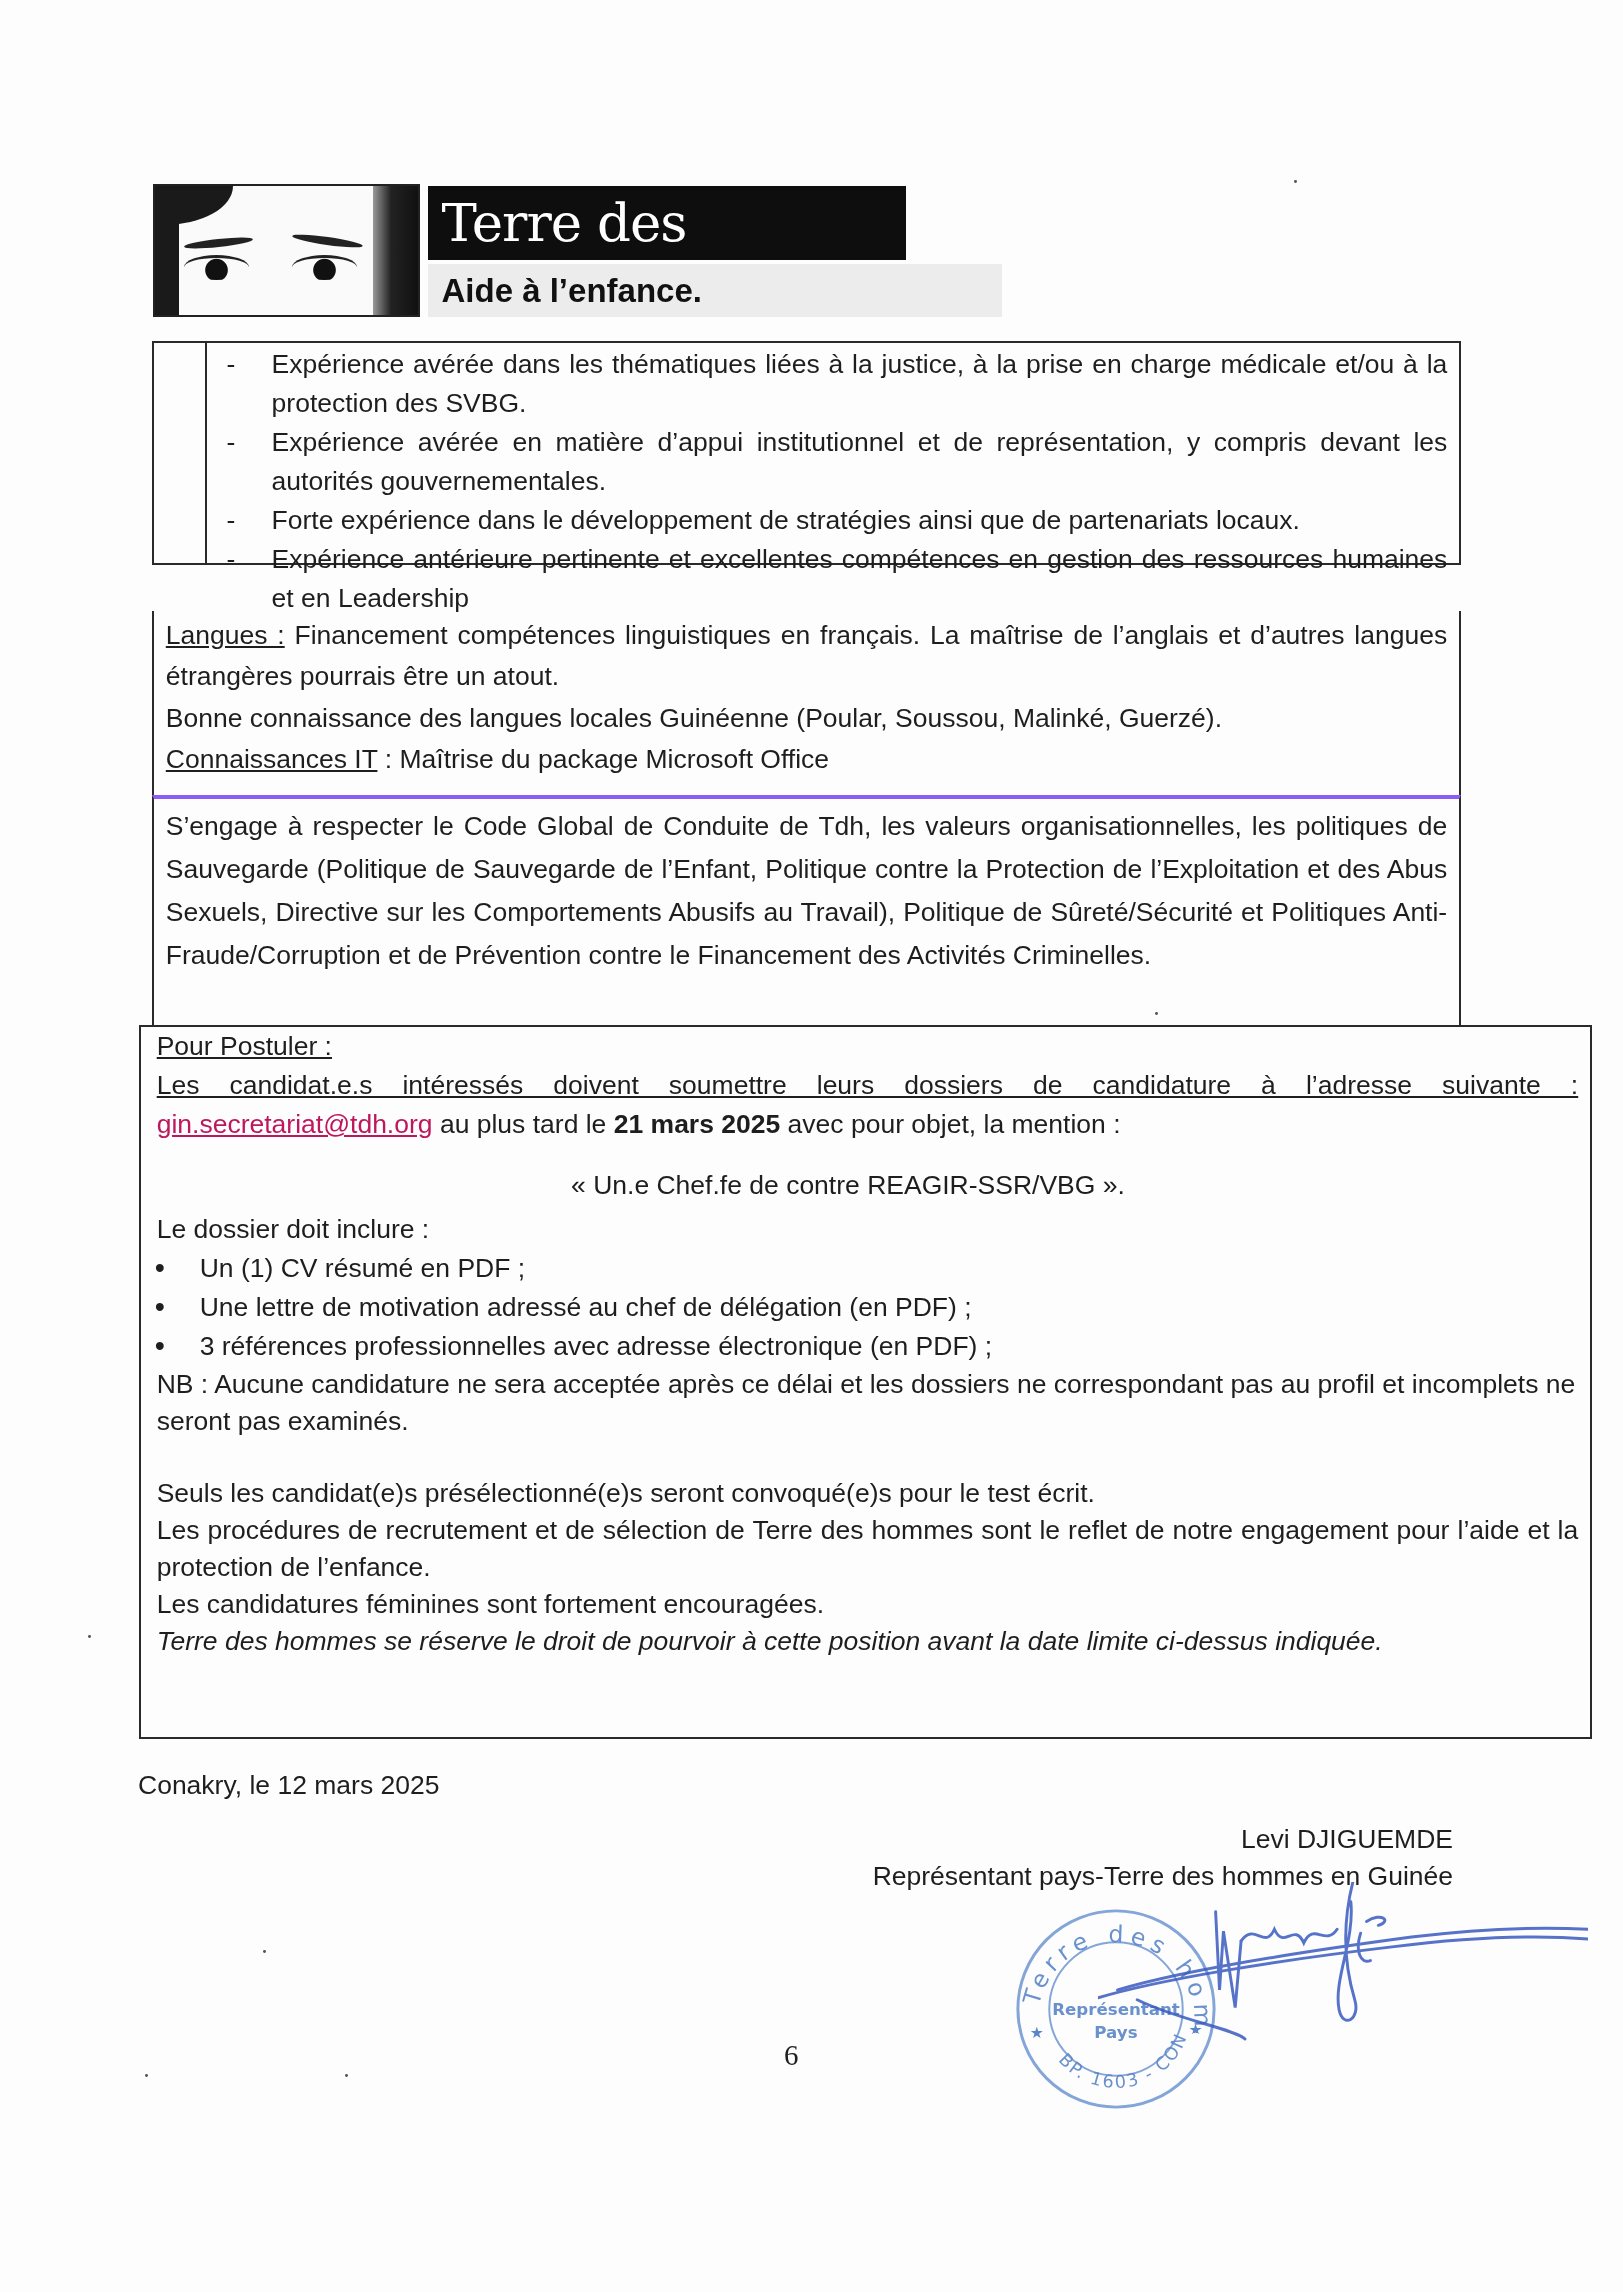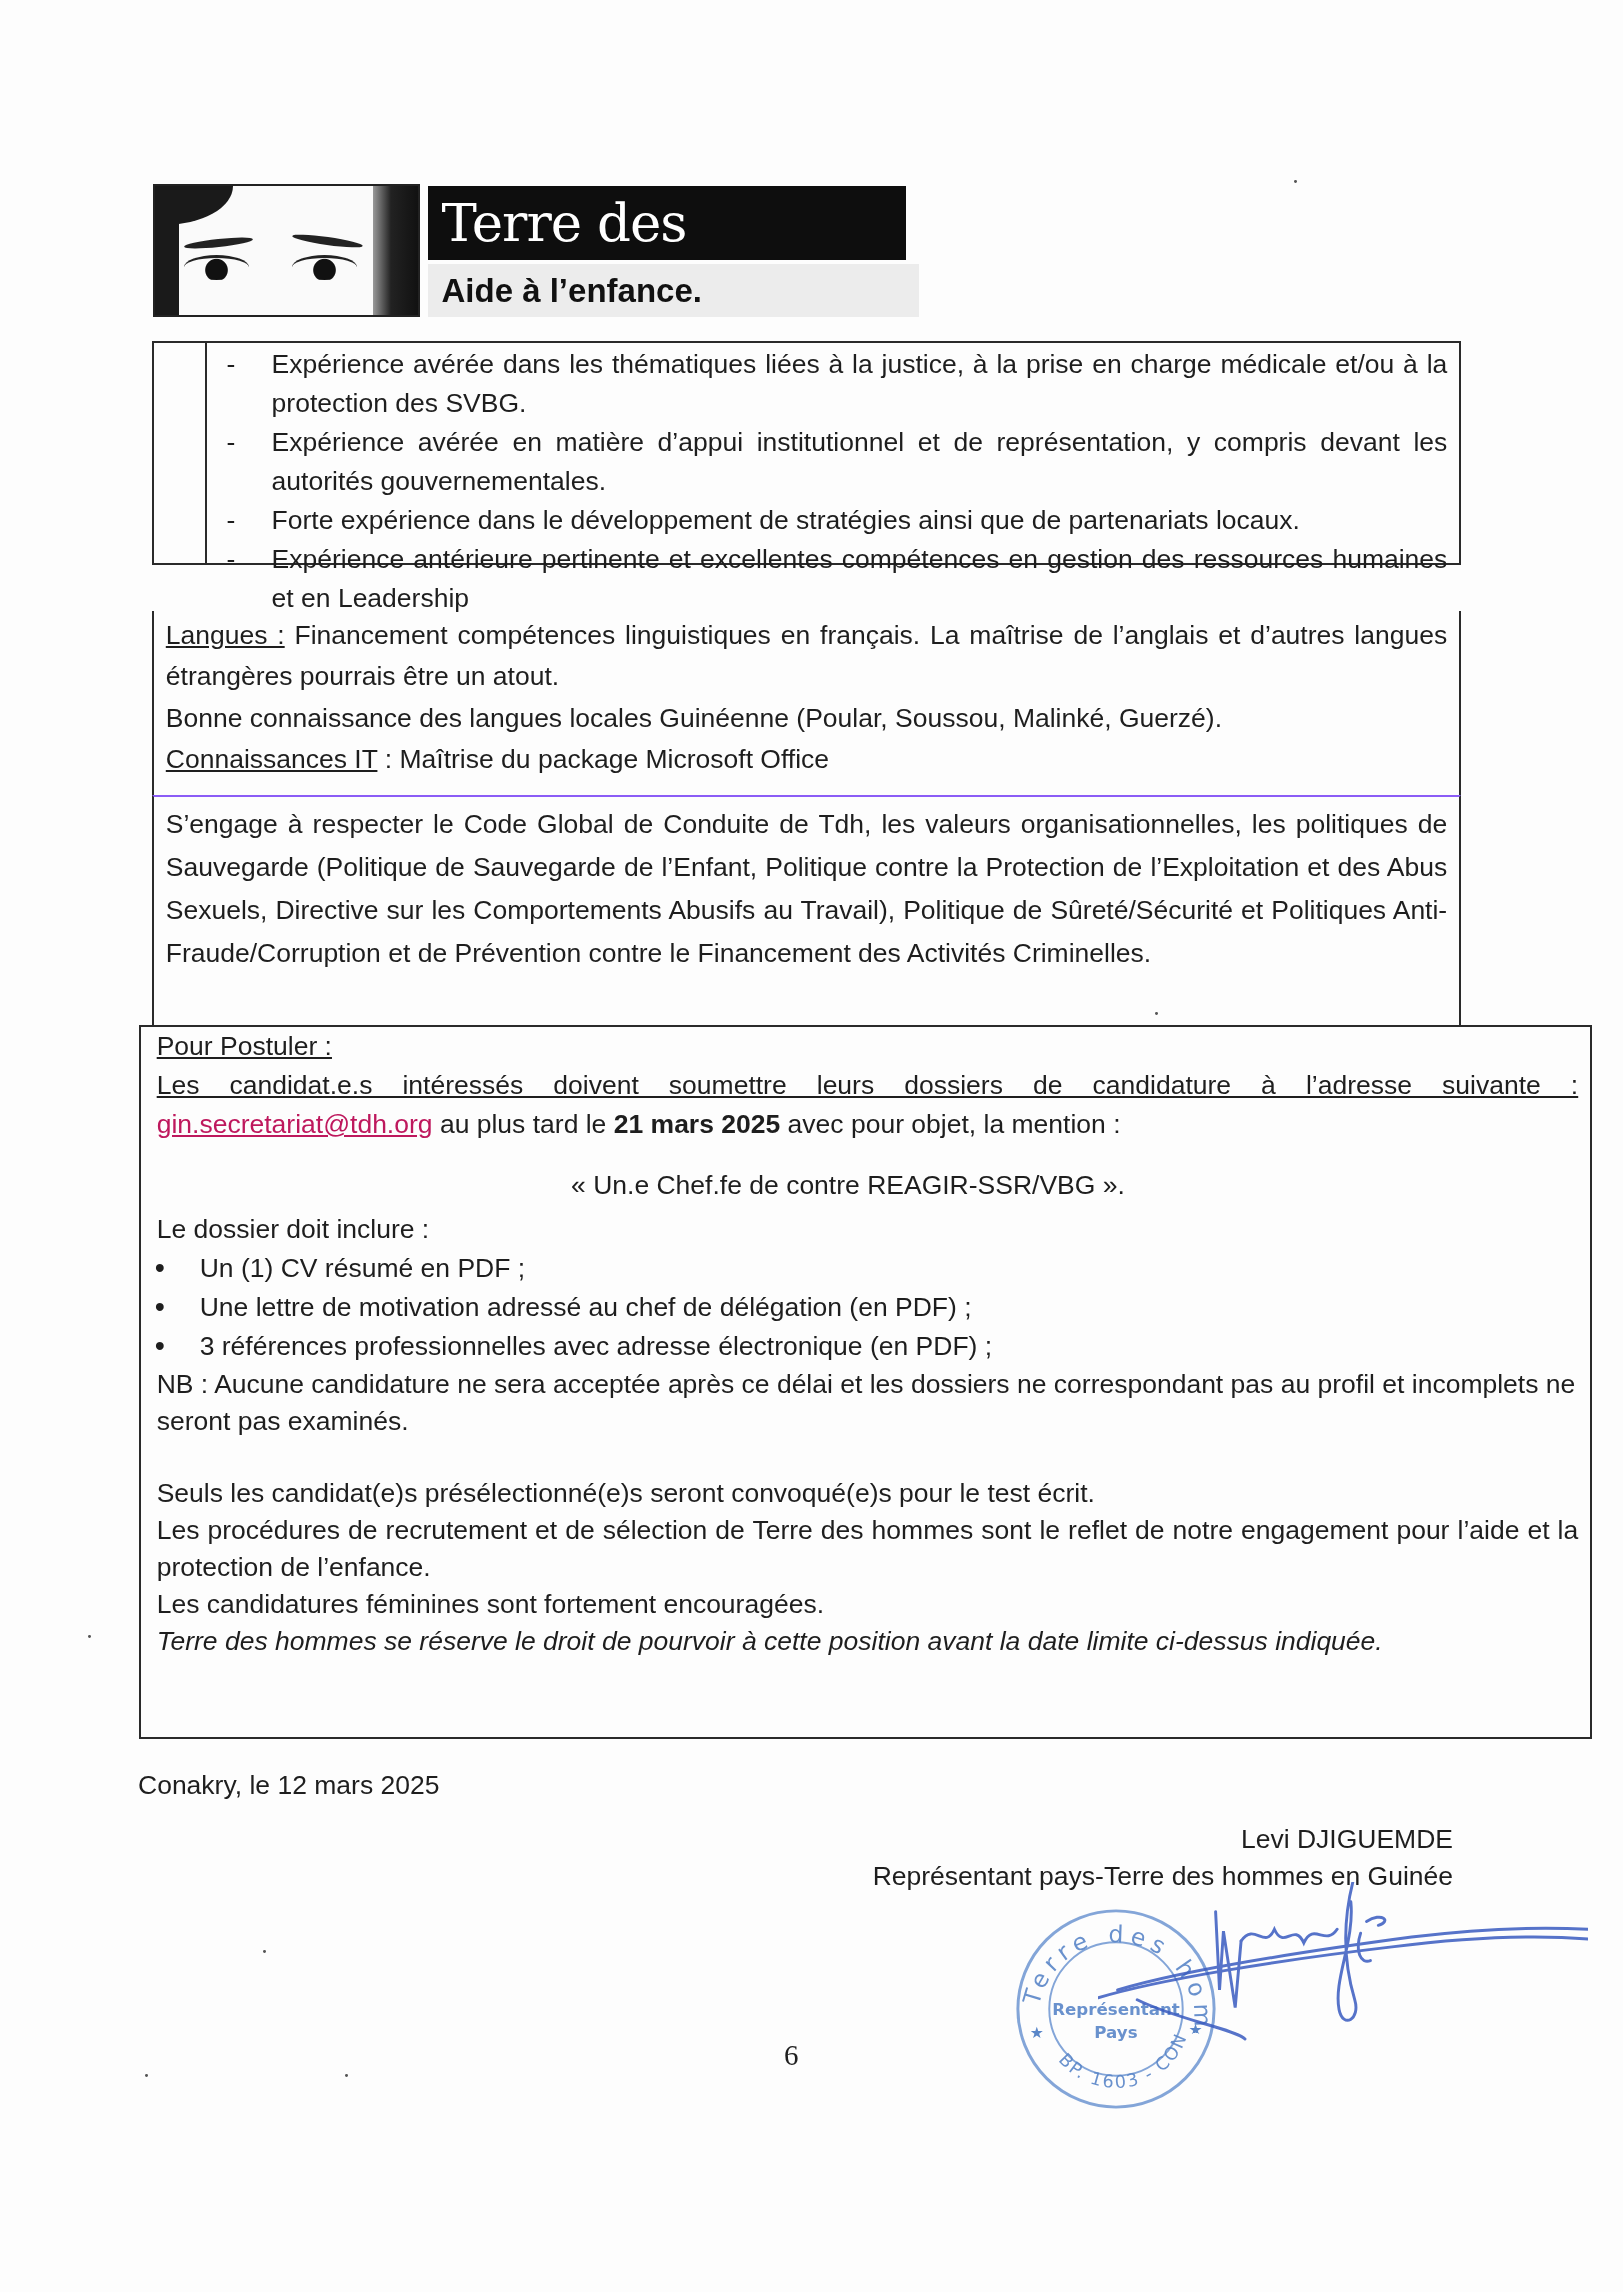--- a/index.html
+++ b/index.html
@@ -32,21 +32,21 @@
     background: radial-gradient(circle at 50% 55%, #111 0 10.8px, transparent 11.8px); }
   .logo-text { flex: 1; position: relative; margin-left: 7.8px; }
   .logo-title {
     position: absolute; left: 0; top: 2px; width: 478px; height: 74px;
     background: #0e0e0e; color: #fff;
     font-family: "DejaVu Serif", "Liberation Serif", serif;
     font-size: 53px; line-height: 74px; padding-left: 13.7px; box-sizing: border-box;
     letter-spacing: -1px;
   }
   .logo-sub {
-    position: absolute; left: 0; top: 80px; width: 491px; height: 53px;
+    position: absolute; left: 0; top: 80px; width: 574px; height: 53px;
     background: #ececec; color: #111;
     font-family: "Liberation Sans", sans-serif; font-weight: bold;
     font-size: 33px; line-height: 53px; padding-left: 13.7px; box-sizing: border-box;
   }
 
   
   .box {
     position: absolute; left: 152px; width: 1309px; box-sizing: border-box;
     border: 2px solid #2a2a2a;
   }
@@ -62,21 +62,21 @@
     border-left: 2px solid #2a2a2a;
   }
   .dash-list { list-style: none; margin: 0; padding: 0; position: absolute; left: 19.6px; top: 3.9px; right: 13.7px; }
   .dash-list li { position: relative; padding-left: 45px; margin-bottom: 0; }
   .dash-list li::before { content: "-"; position: absolute; left: 0; top: 0; }
 
   .box-lang { top: 611px; height: 186px; border-top: none; }
   .box-lang .content { position: absolute; left: 11.8px; right: 11.8px; top: 3.9px; }
   .box-lang p { margin: 0; }
 
-  .box-code { top: 795px; height: 232px; border-top: 2px solid #8b5cf6; }
+  .box-code { top: 795px; height: 232px; border-top: 4px solid #8b5cf6; }
   .box-code .content { position: absolute; left: 11.8px; right: 11.8px; top: 5.9px; line-height: 43px; }
 
   .box-apply { top: 1025px; left: 139px; width: 1453px; height: 714px; }
   .box-apply .content { position: absolute; left: 15.7px; right: 11.8px; top: 0px; }
   .box-apply p { margin: 0; }
   .email { color: #be185d; text-decoration: underline; }
   .centered { text-align: center; margin-top: 21.6px !important; }
   .bullets { list-style: none; margin: 0; padding: 0; }
   .bullets li { position: relative; padding-left: 43px; line-height: 39px; }
   .bullets li::before { content: "\2022"; position: absolute; left: -2px; top: 0; font-size: 29px; }

